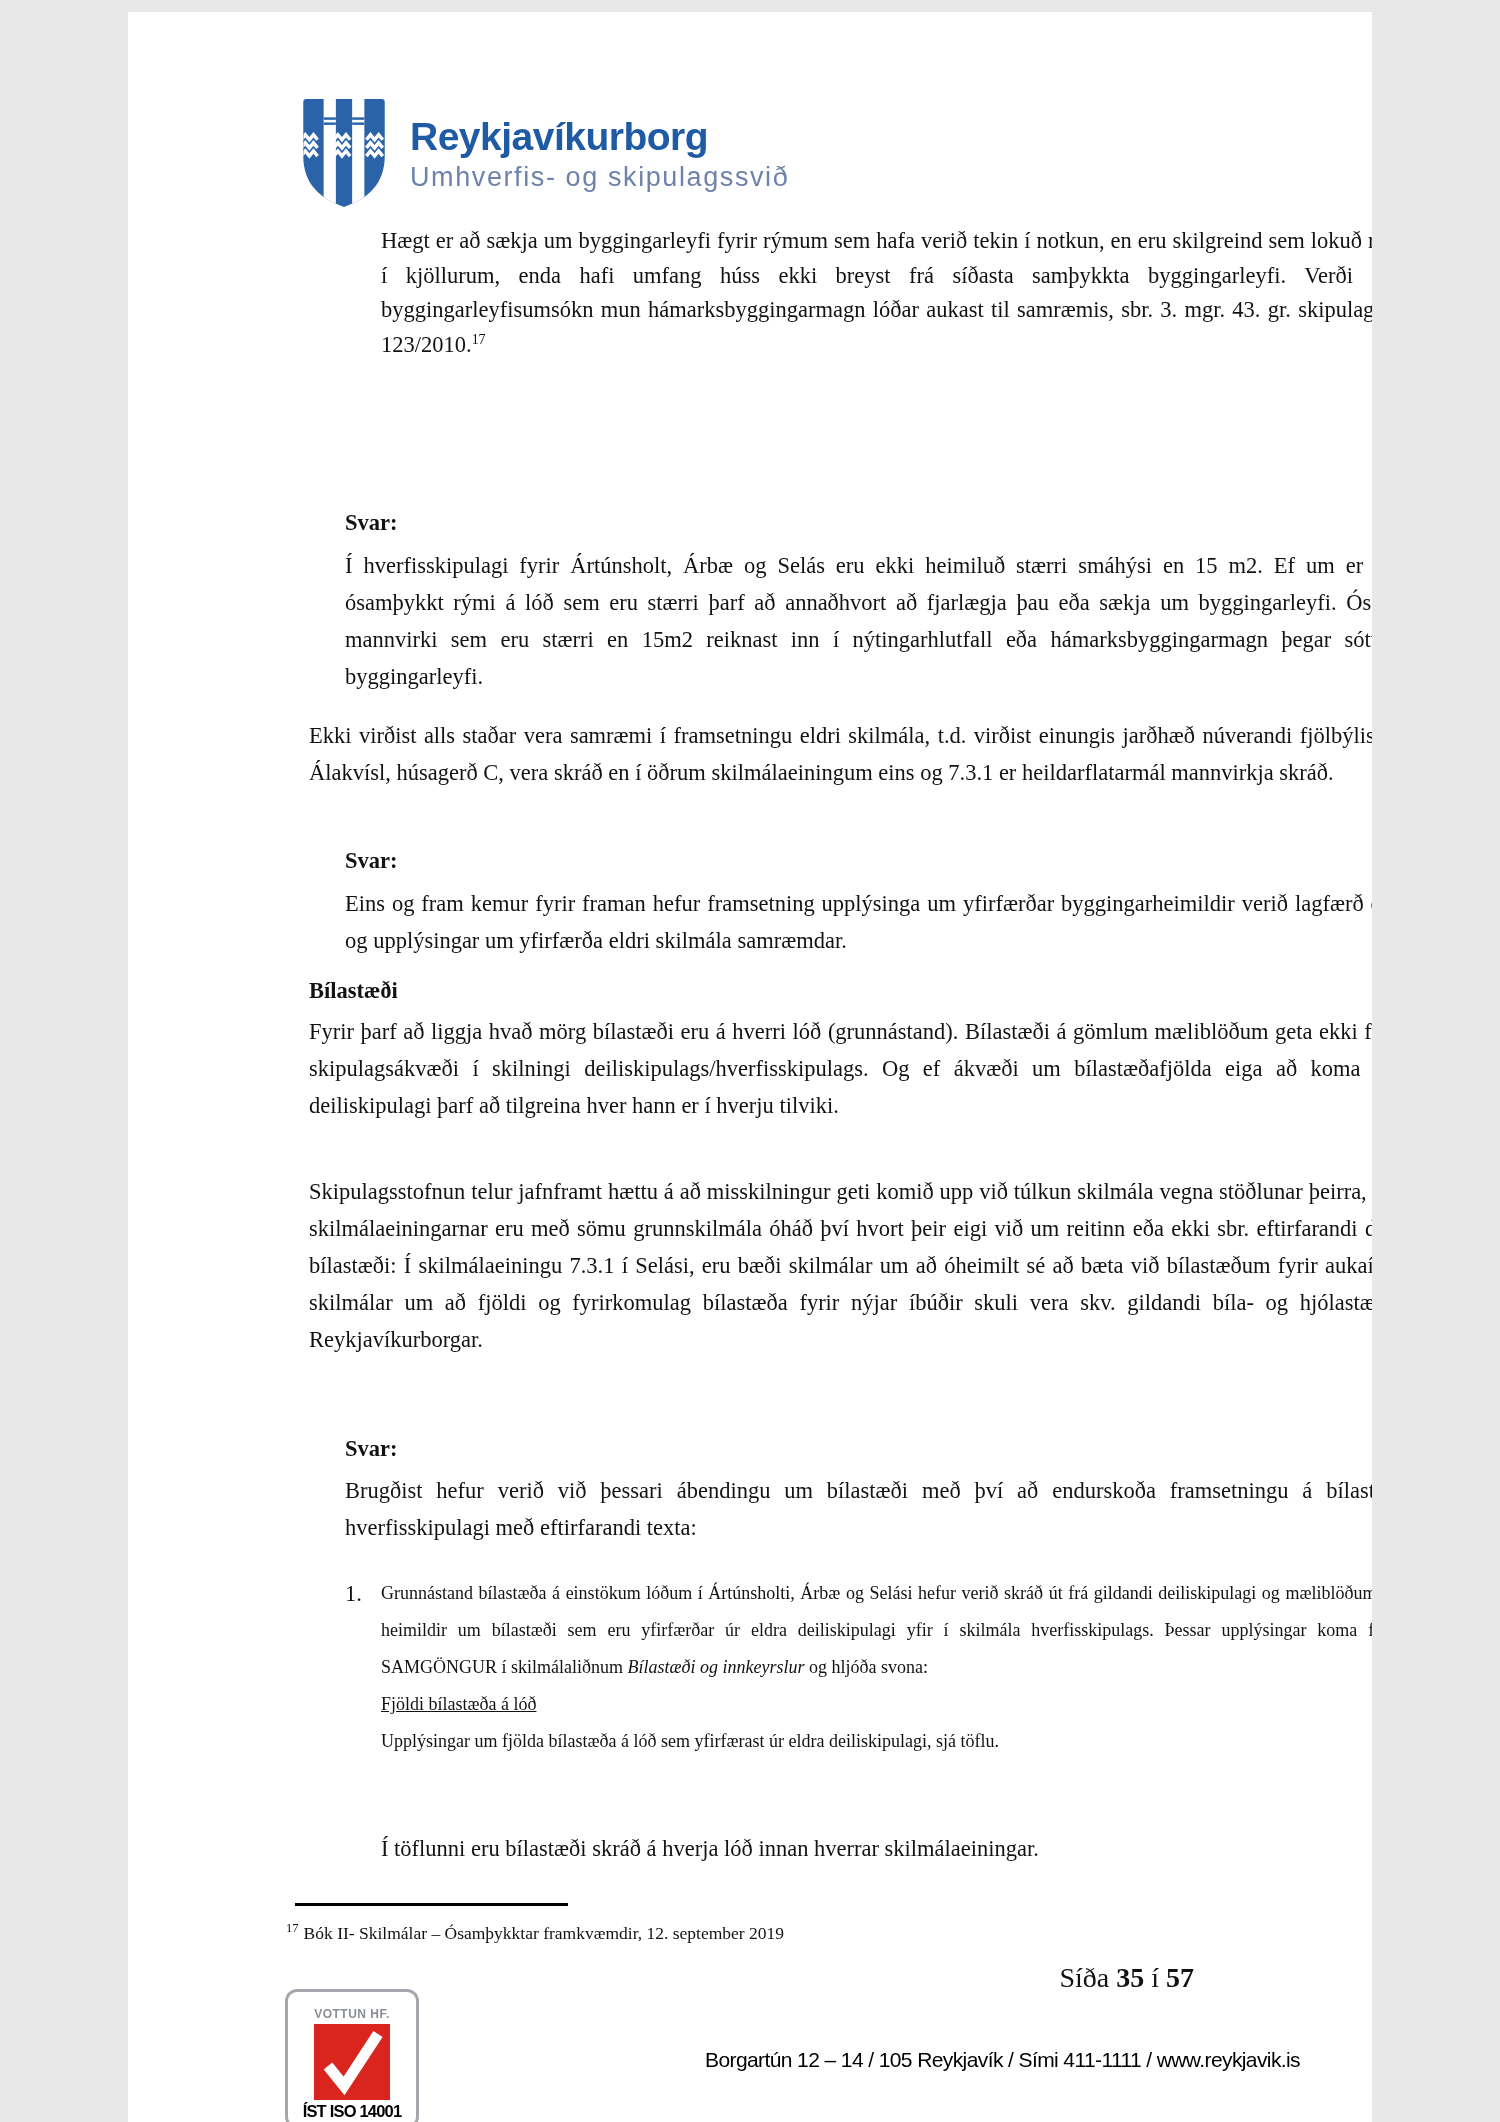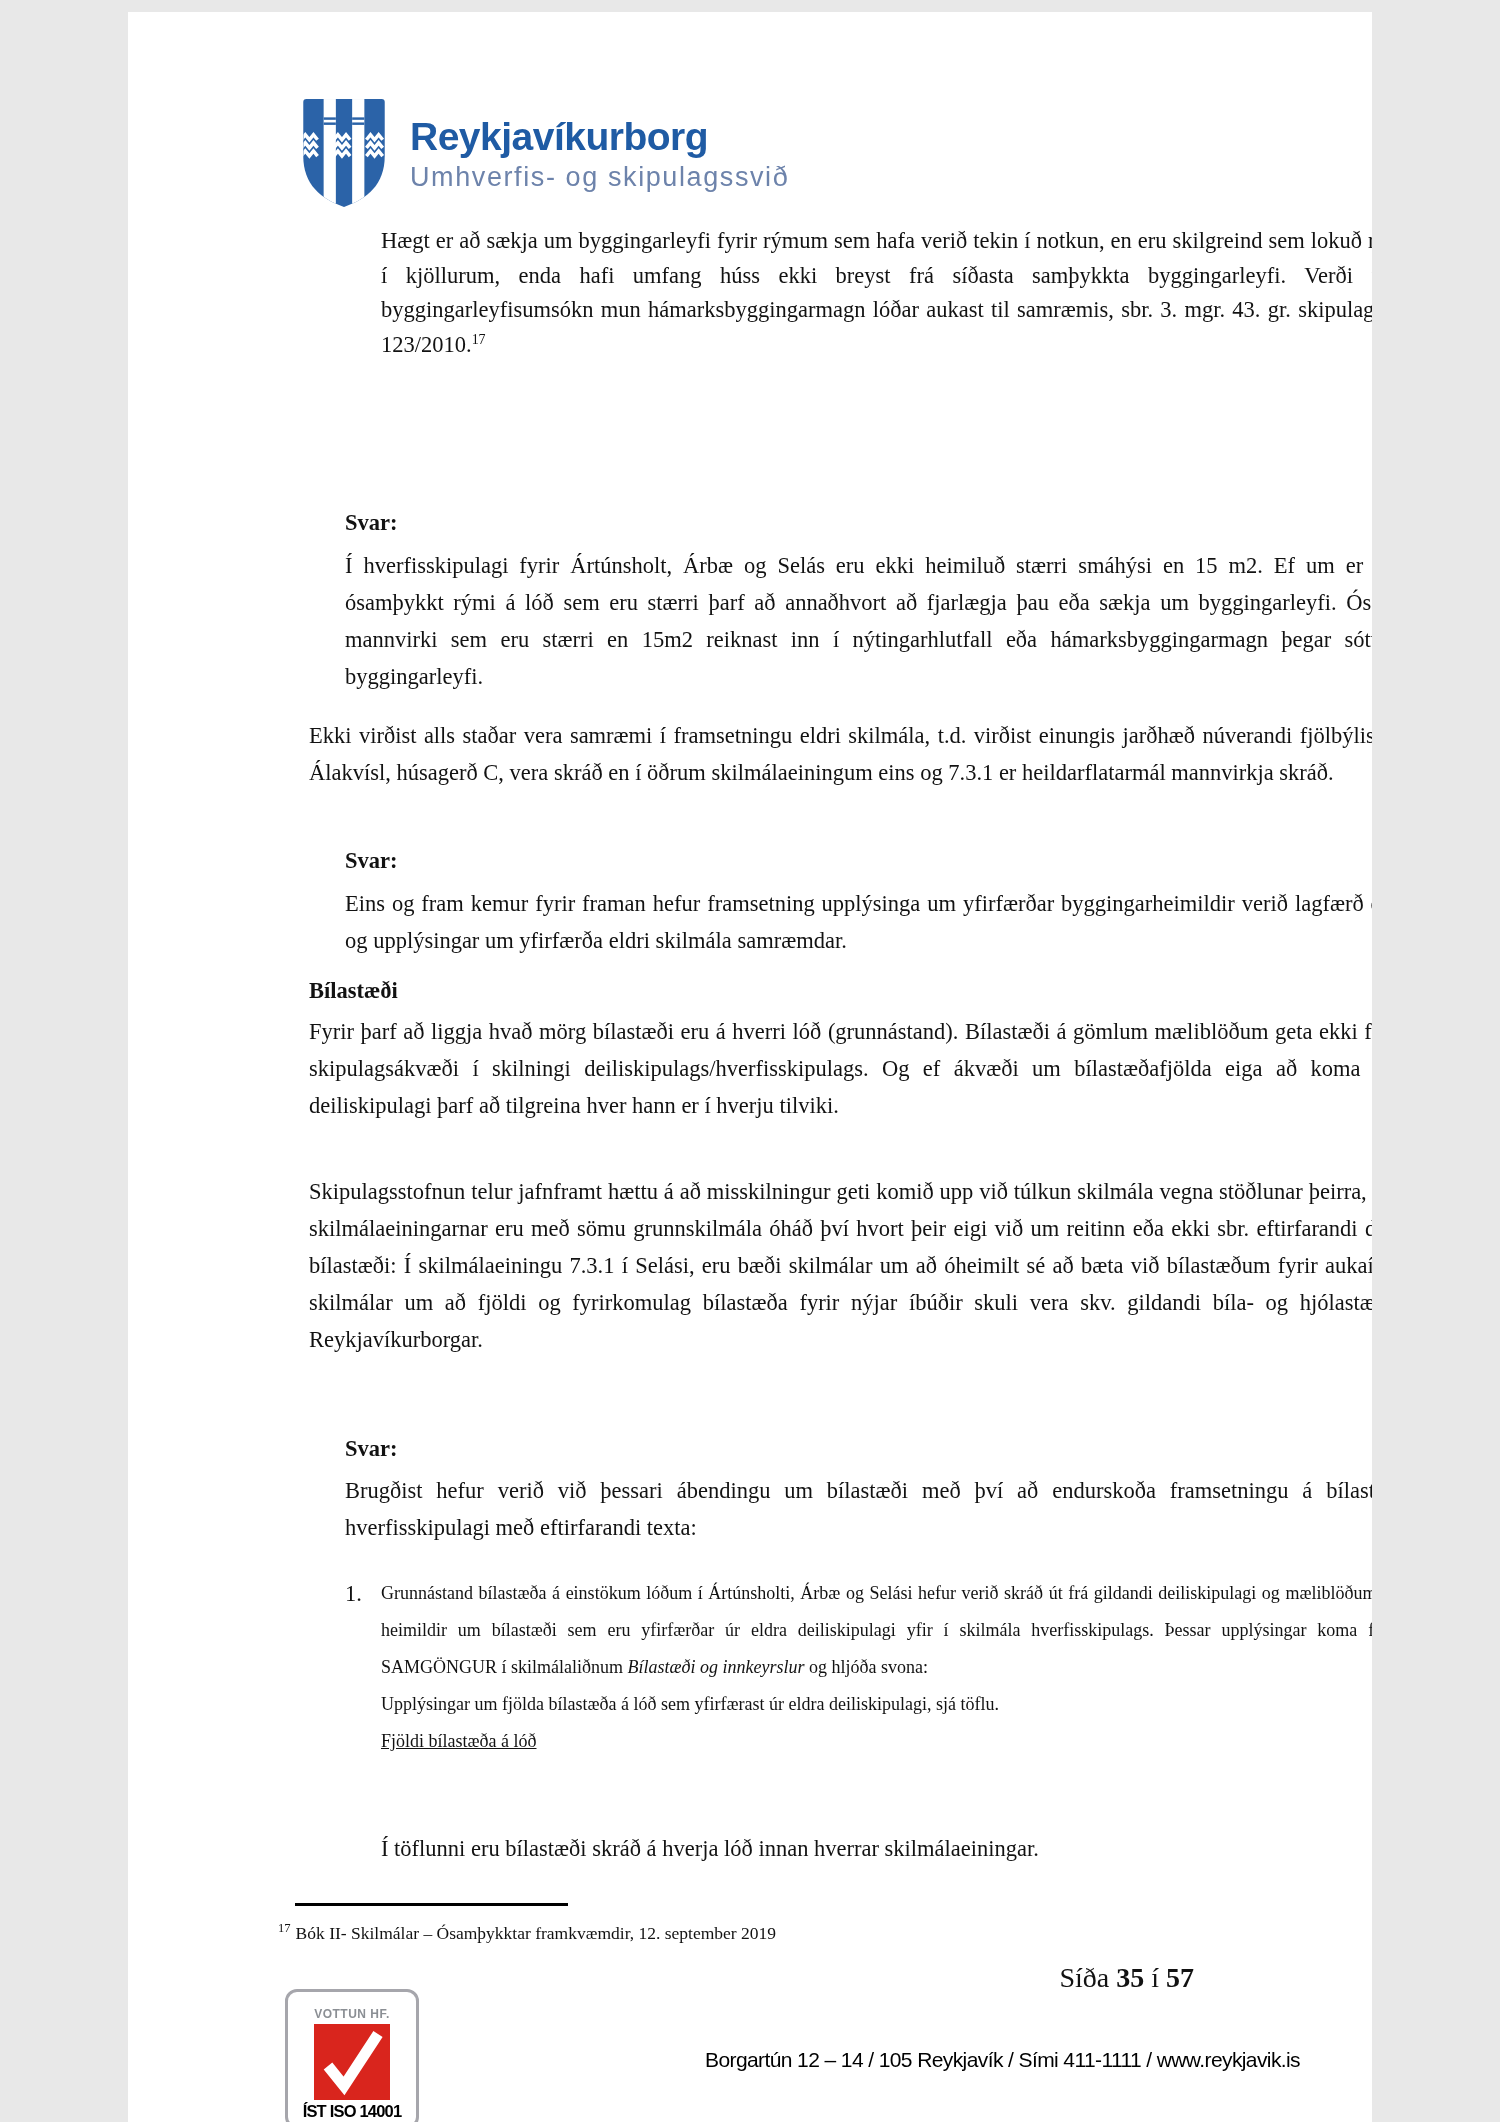--- a/index.html
+++ b/index.html
@@ -36,21 +36,21 @@
   .ul-head { text-decoration:underline; }
 
   
   .list-item { position:absolute; display:flex; }
   .list-num { width:36px; flex:0 0 auto; font-size:22.5px; line-height:37px; }
   .list-body { width:1070px; font-size:18px; line-height:37px; text-align:justify; }
   .list-body .sub { text-align:left; }
 
   
   .footnote-rule { position:absolute; left:167px; top:1891px; width:273px; border-top:3px solid #000; }
-  .footnote { position:absolute; left:150px; top:1904px; font-size:17.5px; line-height:24px; }
+  .footnote { position:absolute; left:158px; top:1904px; font-size:17.5px; line-height:24px; }
   .footnote sup { font-size:0.72em; vertical-align:super; margin-right:5px; }
 
   
   .page-indicator { position:absolute; top:1950px; right:178px; font-size:28px; }
   .page-indicator b { font-weight:bold; }
 
   
   .badge {
     position:absolute; left:157px; top:1977px;
     width:134px; height:140px; box-sizing:border-box;
@@ -132,22 +132,22 @@
   <div class="para" style="top:1001px; left:181px; width:1142px;">Fyrir þarf að liggja hvað mörg bílastæði eru á hverri lóð (grunnástand). Bílastæði á gömlum mæliblöðum geta ekki falið í sér skipulagsákvæði í skilningi deiliskipulags/hverfisskipulags. Og ef ákvæði um bílastæðafjölda eiga að koma úr eldra deiliskipulagi þarf að tilgreina hver hann er í hverju tilviki.</div>
   <div class="para" style="top:1161px; left:181px; width:1142px;">Skipulagsstofnun telur jafnframt hættu á að misskilningur geti komið upp við túlkun skilmála vegna stöðlunar þeirra, þ.e. allar skilmálaeiningarnar eru með sömu grunnskilmála óháð því hvort þeir eigi við um reitinn eða ekki sbr. eftirfarandi dæmi um bílastæði: Í skilmálaeiningu 7.3.1 í Selási, eru bæði skilmálar um að óheimilt sé að bæta við bílastæðum fyrir aukaíbúðir og skilmálar um að fjöldi og fyrirkomulag bílastæða fyrir nýjar íbúðir skuli vera skv. gildandi bíla- og hjólastæðastefnu Reykjavíkurborgar.</div>
 
   <div class="svar" style="top:1424px; left:217px;">Svar:</div>
   <div class="para" style="top:1460px; left:217px; width:1105px;">Brugðist hefur verið við þessari ábendingu um bílastæði með því að endurskoða framsetningu á bílastæðum í hverfisskipulagi með eftirfarandi texta:</div>
 
   <div class="list-item" style="top:1563px; left:217px;">
     <div class="list-num">1.</div>
     <div class="list-body">
       <span>Grunnástand bílastæða á einstökum lóðum í Ártúnsholti, Árbæ og Selási hefur verið skráð út frá gildandi deiliskipulagi og mæliblöðum. Þetta eru heimildir um bílastæði sem eru yfirfærðar úr eldra deiliskipulagi yfir í skilmála hverfisskipulags. Þessar upplýsingar koma fram undir SAMGÖNGUR í skilmálaliðnum </span><span class="it">Bílastæði og innkeyrslur</span><span> og hljóða svona:</span>
+      <div class="sub"><span class="ul-head">Fjöldi bílastæða á lóð</span></div>
       <div class="sub">Upplýsingar um fjölda bílastæða á lóð sem yfirfærast úr eldra deiliskipulagi, sjá töflu.</div>
-      <div class="sub"><span class="ul-head">Fjöldi bílastæða á lóð</span></div>
     </div>
   </div>
 
   <div class="para para-left" style="top:1818px; left:253px; width:1070px;">Í töflunni eru bílastæði skráð á hverja lóð innan hverrar skilmálaeiningar.</div>
 
   <div class="footnote-rule"></div>
   <div class="footnote">
     <sup>17</sup><span>Bók II- Skilmálar – Ósamþykktar framkvæmdir, 12. september 2019</span>
   </div>
 

